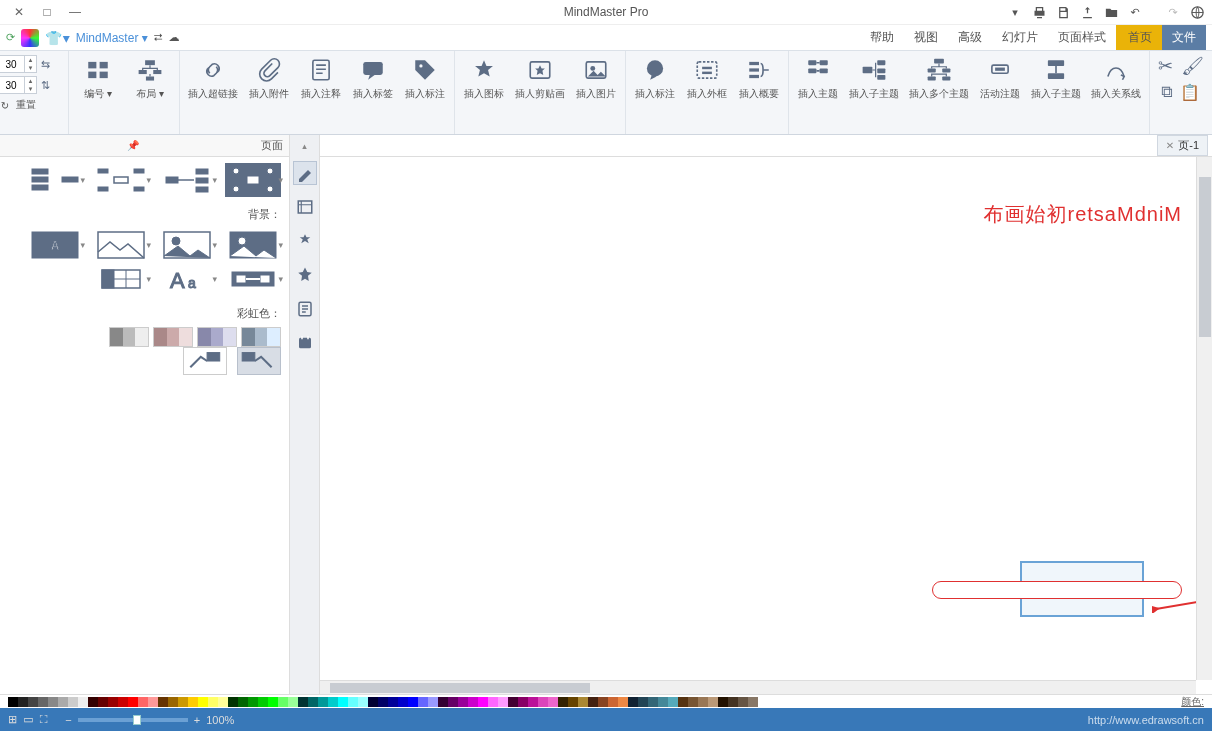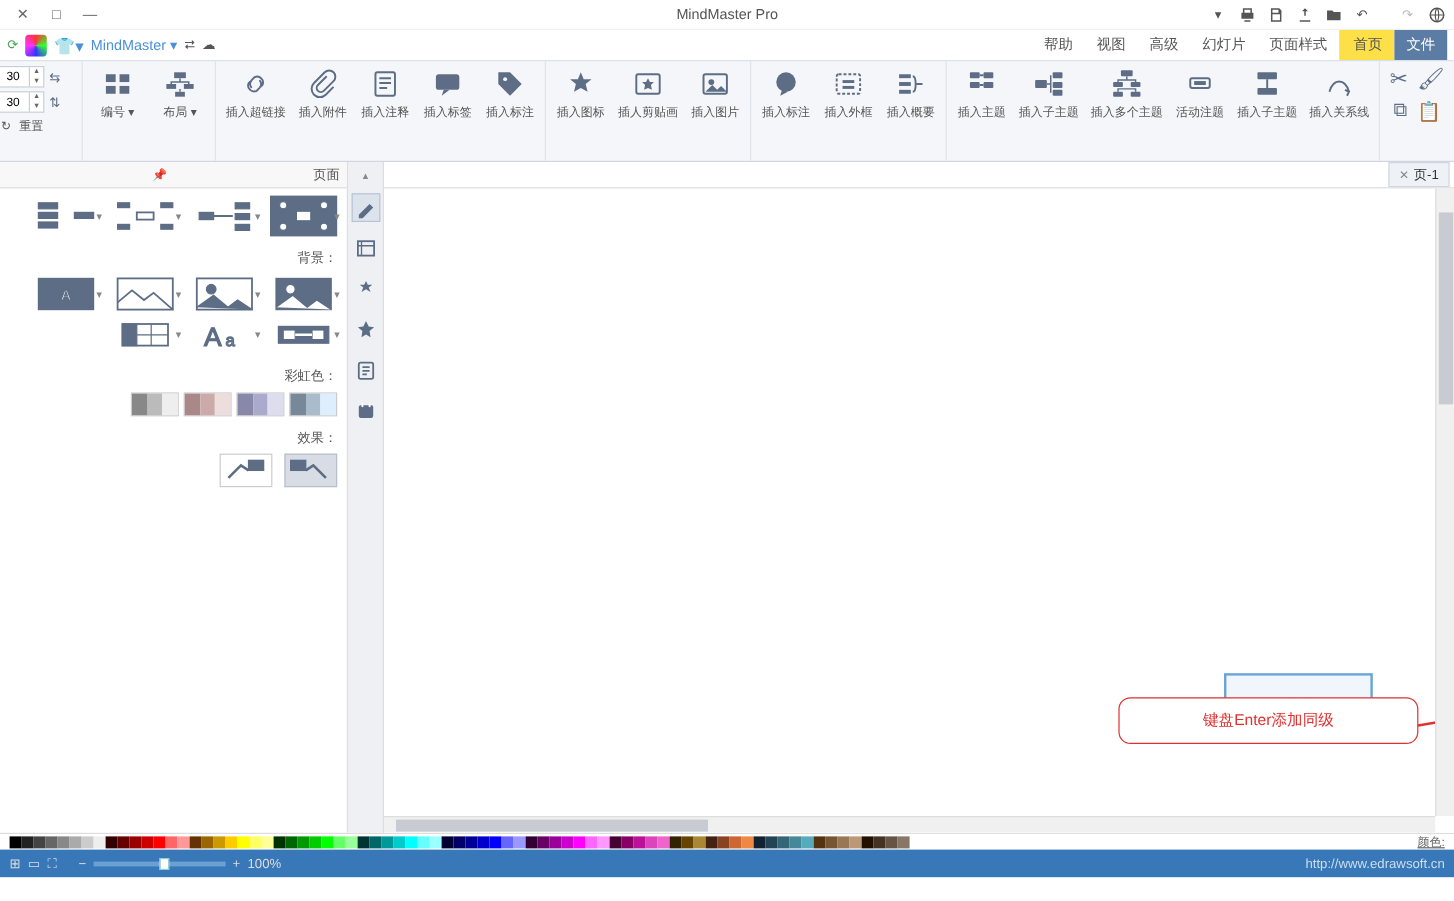--- a/index.html
+++ b/index.html
@@ -16,21 +16,21 @@
 
 
 .menurow { height:25px; display:flex; align-items:center; justify-content:space-between; padding:0 6px; }
 .menurow .left { display:flex; align-items:center; gap:6px; }
 .menurow .left .mm-logo { width:18px; height:18px; background:conic-gradient(#f33,#3f3,#33f,#f3f,#f33); border-radius:3px; }
 .menurow .left .shirt { color:#4a90d9; font-size:14px; }
 .menurow .left .doctitle { color:#4a90d9; font-size:12px; }
 .menurow .tabs { display:flex; align-items:center; }
 .tab { padding:4px 10px; color:#555; font-size:12px; }
 .tab.file { background:#5b7da5; color:#fff; }
-.tab.active { background:#fde047;padding-left:12px; }
+.tab.active { background:#eab308;padding-left:12px; }
 
 
 .ribbon { height:85px; background:#f4f6f9; border-top:1px solid #dbe1e8; border-bottom:1px solid #cfd6df; display:flex; flex-direction:row-reverse; }
 .rgroup { display:flex; flex-direction:column; align-items:center; justify-content:space-between; padding:4px 8px 2px; border-left:1px solid #dfe4ea; }
 .rgroup .btns { display:flex; gap:10px; align-items:flex-start; }
 .rbtn { display:flex; flex-direction:column; align-items:center; gap:2px; min-width:42px; }
 .rbtn .ico { width:30px; height:30px; display:flex; align-items:center; justify-content:center; color:#5d6d85; }
 .rbtn .ico svg { width:26px; height:26px; fill:#5d6d85; }
 .rbtn .lbl { font-size:10px; color:#555; text-align:center; white-space:nowrap; }
 .rbtn-sm { display:flex; align-items:center; gap:3px; font-size:10px; color:#555; }
@@ -527,21 +527,20 @@
             <span style="background: rgb(170, 170, 204);"></span>
             <span style="background: rgb(221, 221, 238);"></span>
           </div>
           <div class="swatch">
             <span style="background: rgb(119, 136, 153);"></span>
             <span style="background: rgb(170, 187, 204);"></span>
             <span style="background: rgb(221, 238, 255);"></span>
           </div>
         </div>
 
-      <div class="section-title">效果：</div>
       <div class="thumbs" style="justify-content:flex-end">
         <div class="thumb" style="width:44px;height:28px;border:1px solid #ccc">
             <svg viewBox="0 0 40 24">
               <path d="M6 18l10-10 6 4" fill="none" stroke-width="2"></path>
               <rect x="22" y="4" width="12" height="8"></rect>
             </svg>
           </div>
         <div class="thumb" style="width:44px;height:28px;background:#d8dde5;border:1px solid #b8c0cc">
             <svg viewBox="0 0 40 24">
               <path d="M32 18L22 8l-6 4" fill="none" stroke-width="2"></path>
@@ -591,31 +590,31 @@
   </div>
 
   <div class="canvas-wrap">
     <div class="canvas-tabs">
       <div class="ctab">
           <span class="x">✕</span>
           <span>页-1</span>
         </div>
     </div>
     <div class="canvas">
+      <div class="watermark">MindMaster初始画布</div>
       <div class="centernode">中心主题</div>
       <div class="arrow"><svg viewBox="0 0 100 24">
             <defs>
               <marker id="ah" markerWidth="8" markerHeight="8" refX="2" refY="4" orient="auto">
                 <path d="M8 0L0 4l8 4z" fill="#e03030"></path>
               </marker>
             </defs>
             <path d="M98 4L4 20" stroke="#e03030" stroke-width="2" fill="none" marker-end="url(#ah)"></path>
           </svg></div>
       <div class="callout">
-        <div>键盘Enter添加同级</div>
       </div>
       <div class="scrollbar-h">
           <div class="sthumb"></div>
         </div>
     </div>
     <div class="scrollbar-v">
         <div class="sthumb"></div>
       </div>
   </div>
 

